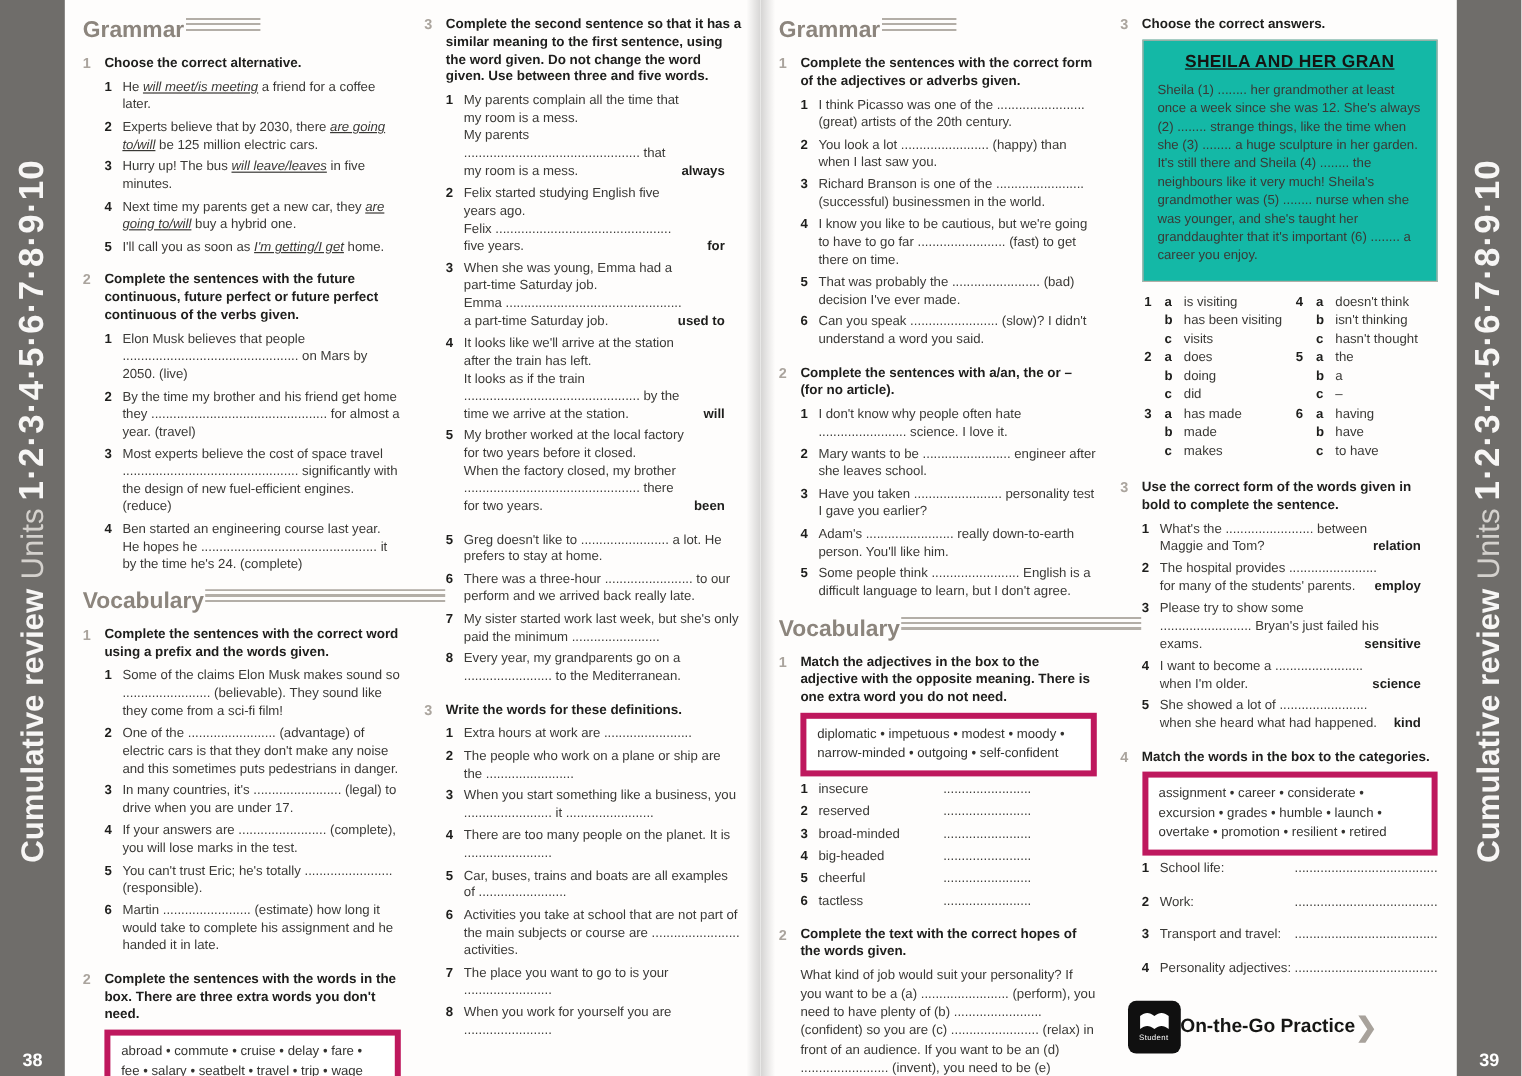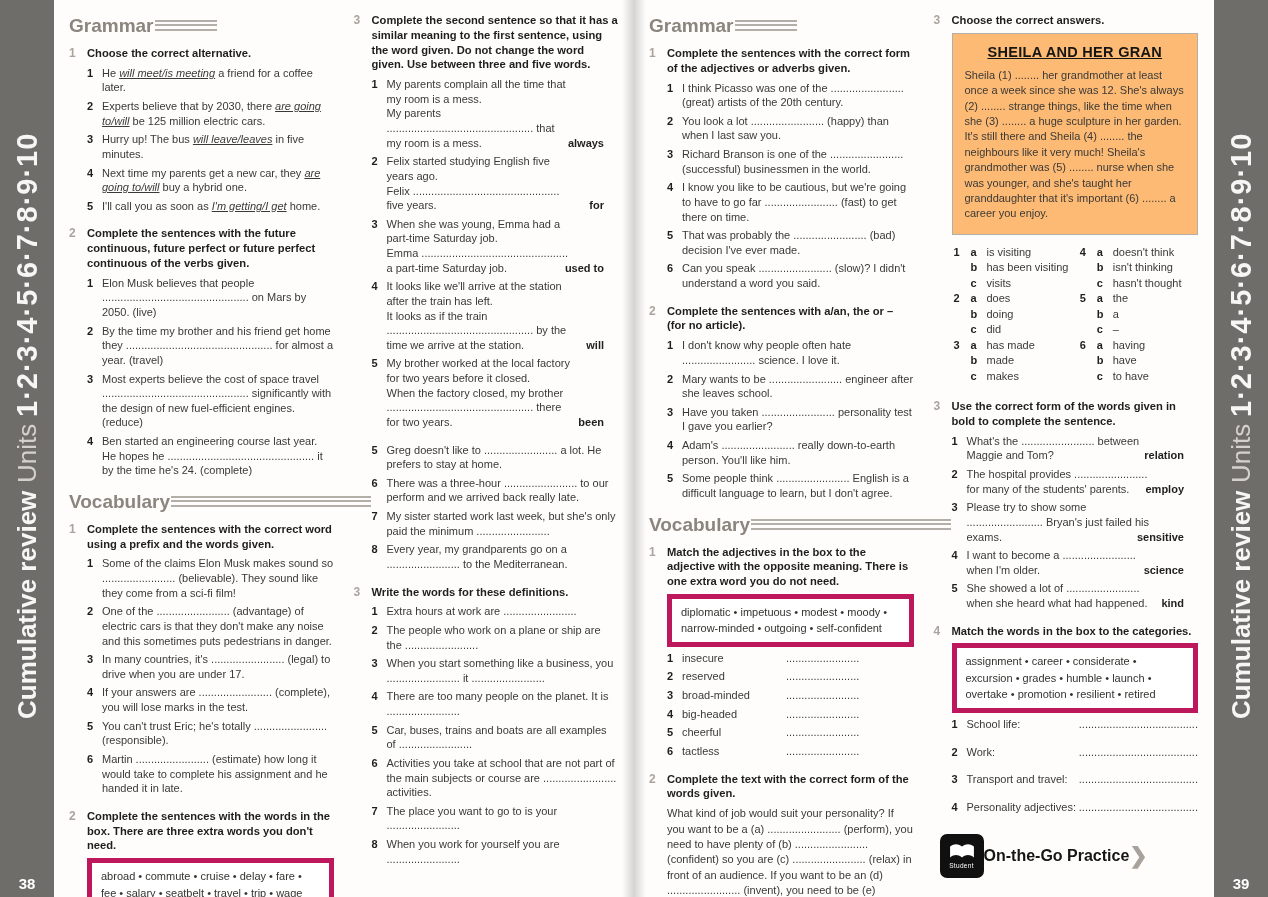--- a/index.html
+++ b/index.html
@@ -23,21 +23,21 @@
   .bt-units { font-size:26px; font-weight:normal; color:#d4d1cd; }
   .bt-nums  { font-size:29px; font-weight:bold; color:#f7f6f5; letter-spacing:1px; }
   .pagenum { position:absolute; bottom:5px; left:0; width:100%; text-align:center;
     font-size:15px; font-weight:bold; color:#fff; }
 
   
   .content { flex:1; min-width:0; padding:13px 16px 8px 15px; display:flex; gap:20px; }
   .col { flex:1; min-width:0; }
 
   
-  .sec-head { display:flex; align-items:center; gap:1px; margin:2px 0 9px; }
+  .sec-head { display:flex; align-items:flex-start; gap:1px; margin:2px 0 9px; }
   .sec-title { font-size:19px; font-weight:bold; color:#8c857d; }
   .stripes { height:12px; flex:none;
     background:repeating-linear-gradient(to bottom,#b3aea7 0px,#b3aea7 1.8px,transparent 1.8px,transparent 4.4px); }
   .stripes.w-sm { width:62px; }
   .stripes.w-lg { width:200px; }
 
   
   .ex { margin-bottom:13px; }
   .ex-head { display:flex; gap:7px; margin-bottom:5px; }
   .ex-num { font-weight:bold; color:#aaa49d; font-size:12px; width:11px; flex:none; }
@@ -61,21 +61,21 @@
   .match .dots { color:#3a3936; }
 
   
   .cats .item { display:flex; margin-bottom:13px; }
   .cats .dots { margin-left:auto; color:#3a3936; }
 
   
   .para { font-size:11px; line-height:1.4; color:#3a3936; }
 
   
-  .sheila { border:1px solid #b3aea7; background:#fdba74; padding:10px 12px 12px; margin:3px 0 11px; }
+  .sheila { border:1px solid #b3aea7; background:#14b8a6; padding:10px 12px 12px; margin:3px 0 11px; }
   .sheila-title { text-align:center; font-weight:bold; text-decoration:underline;
     font-size:14.5px; color:#151513; margin-bottom:8px; letter-spacing:.3px; }
   .sheila-text { font-size:11px; line-height:1.4; color:#3a3936; }
 
   
   .answers { display:flex; gap:8px; margin:4px 0 14px 2px; }
   .acol { flex:1; }
   .arow { display:flex; font-size:11px; color:#3a3936; margin-bottom:3.5px; }
   .a-num { width:17px; flex:none; font-weight:bold; color:#1e1e1c; }
   .a-letter { width:16px; flex:none; font-weight:bold; color:#1e1e1c; }
@@ -439,21 +439,21 @@
                   <span class="itext">tactless</span>
                   <span class="dots">........................</span>
                 </div>
               </div>
           </div>
         </div>
 
         <div class="ex">
           <div class="ex-head">
             <span class="ex-num">2</span>
-            <span class="ex-instr">Complete the text with the correct form of the words given.</span>
+            <span class="ex-instr">Complete the text with the correct hopes of the words given.</span>
           </div>
           <div class="ex-body">
             <p class="para">What kind of job would suit your personality? If you want to be a (a) ........................ (perform), you need to have plenty of (b) ........................ (confident) so you are (c) ........................ (relax) in front of an audience. If you want to be an (d) ........................ (invent), you need to be (e) ........................ (create) and have a good (f) ........................ (imagine). Whatever you decide to do, it's important to get a good (g) ........................ (educate) and to choose something that will bring you (h) ........................ (happy).</p>
           </div>
         </div>
       </div>
 
       <div class="col">
         <div class="ex">
           <div class="ex-head">

